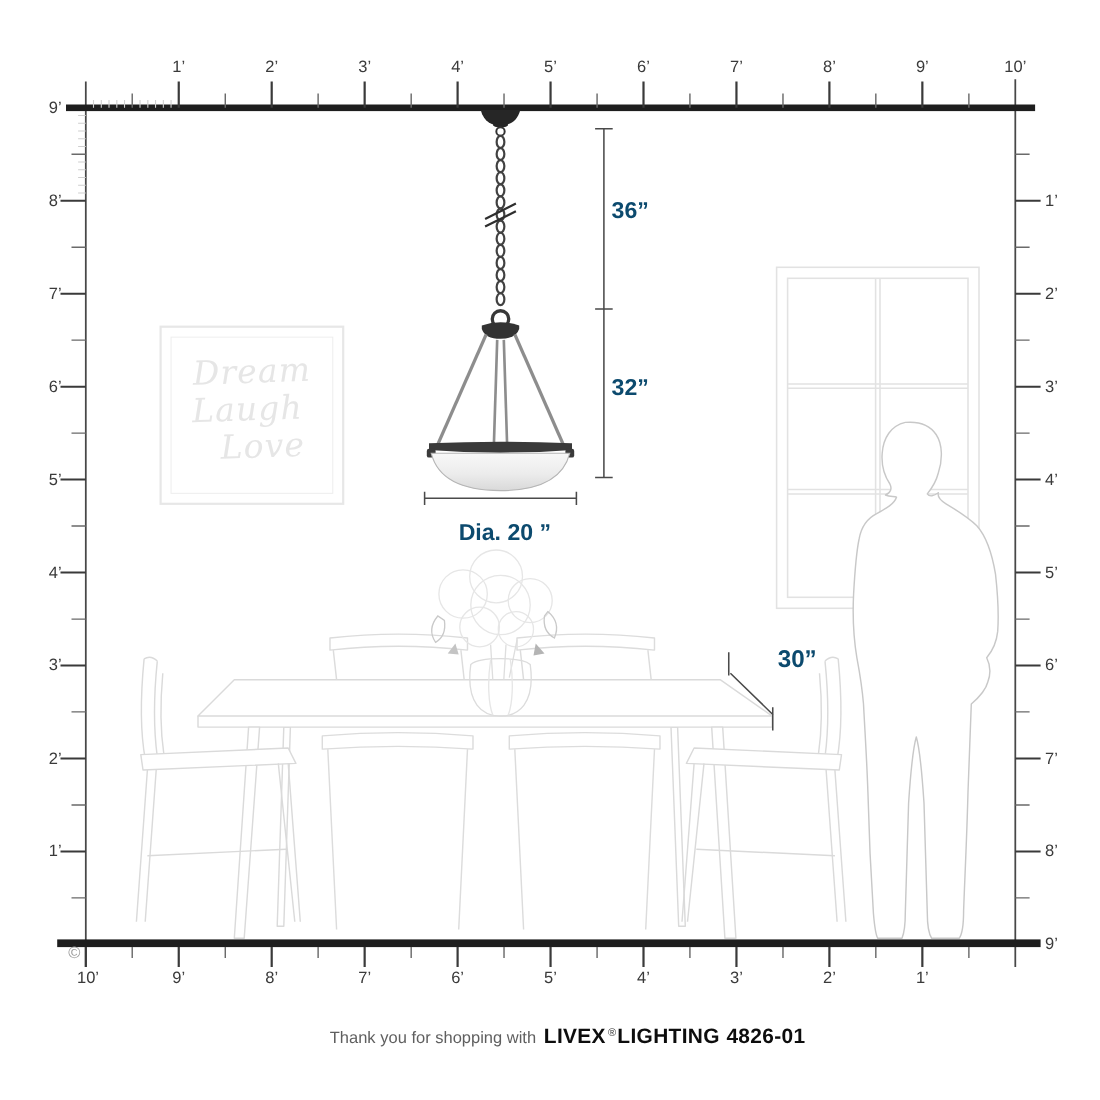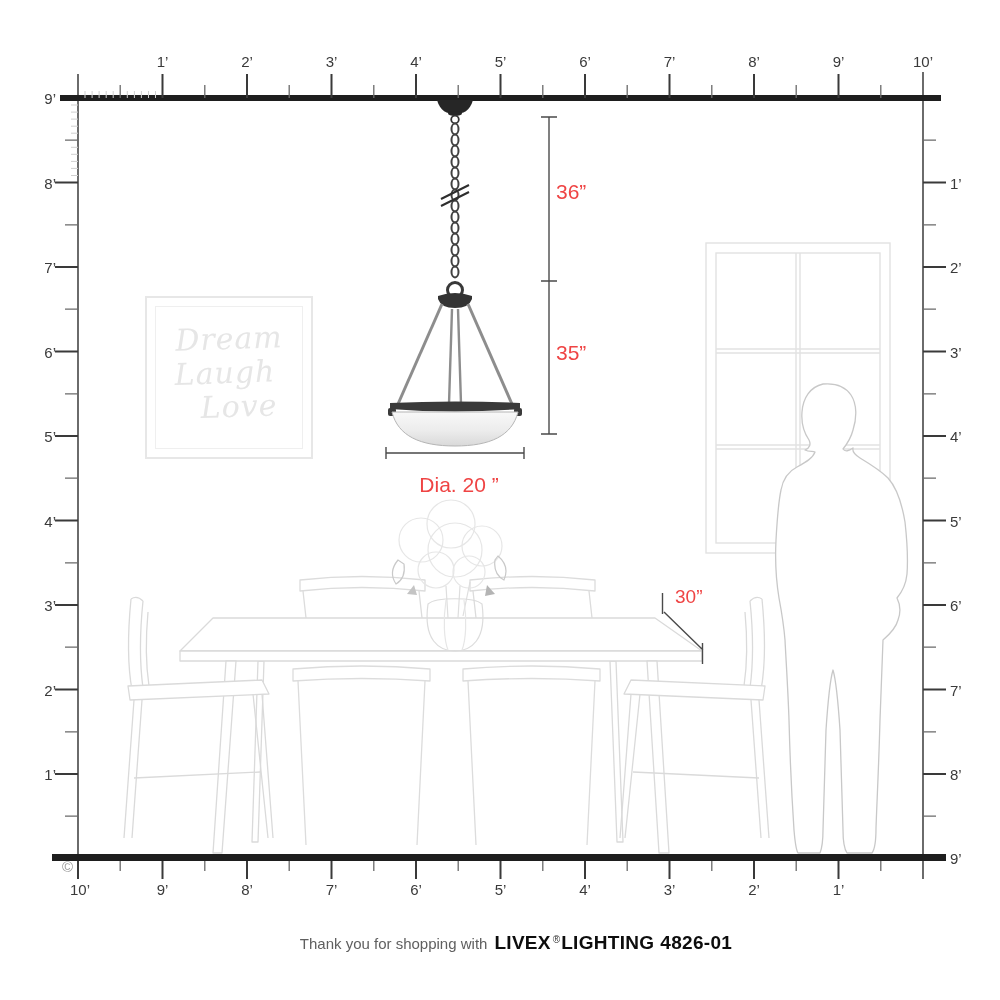--- a/index.html
+++ b/index.html
@@ -5,22 +5,22 @@
 <style>
   html,body{margin:0;padding:0;background:#fff;}
   .stage{position:relative;width:1000px;height:1000px;background:#fff;overflow:hidden;
          font-family:"Liberation Sans",sans-serif;}
   .scene{position:absolute;left:0;top:0;width:1000px;height:1000px;pointer-events:none;}
   .tick-label{position:absolute;font-size:15px;color:#3a3a3a;white-space:nowrap;}
   .tl-top{transform:translate(-50%,-50%);}
   .tl-left{transform:translate(-100%,-50%);}
   .tl-right{transform:translate(0,-50%);}
   .tl-bottom{transform:translate(-50%,0);}
-  .dim-label{position:absolute;font-size:21px;font-weight:400;color:#ef4444;white-space:nowrap;}
-  .dim-label.small{font-size:19px;}
+  .dim-label{position:absolute;font-size:21px;font-weight:700;color:#0c4a6e;white-space:nowrap;}
+  .dim-label.small{font-size:22px;margin-left:32px;}
   .dim-center{transform:translate(-50%,-50%);margin-top:17px;}
   .wall-frame{position:absolute;left:145px;top:296px;width:164px;height:159px;
               border:2px solid #e7e7e7;}
   .wall-frame .matte{position:absolute;left:8px;top:8px;right:8px;bottom:8px;border:1px solid #efefef;}
   .wall-frame .script{position:absolute;left:0;width:100%;text-align:center;
               font-family:"DejaVu Serif",serif;font-style:italic;color:#e6e6e6;
               font-size:30px;line-height:34px;letter-spacing:1px;}
   .script.l1{top:24px;transform:rotate(-2deg);}
   .script.l2{top:58px;transform:rotate(-2deg) translateX(-4px);}
   .script.l3{top:92px;transform:rotate(-2deg) translateX(10px);}
@@ -234,21 +234,21 @@
   <div class="tick-label tl-bottom" style="left:247px;top:881px">8’</div>
   <div class="tick-label tl-bottom" style="left:331.5px;top:881px">7’</div>
   <div class="tick-label tl-bottom" style="left:416px;top:881px">6’</div>
   <div class="tick-label tl-bottom" style="left:500.5px;top:881px">5’</div>
   <div class="tick-label tl-bottom" style="left:585px;top:881px">4’</div>
   <div class="tick-label tl-bottom" style="left:669.5px;top:881px">3’</div>
   <div class="tick-label tl-bottom" style="left:754px;top:881px">2’</div>
   <div class="tick-label tl-bottom" style="left:838.5px;top:881px">1’</div>
 
   <div class="dim-label" style="left:556px;top:180px">36”</div>
-  <div class="dim-label" style="left:556px;top:341px">35”</div>
+  <div class="dim-label" style="left:556px;top:341px">32”</div>
   <div class="dim-label dim-center" style="left:459px;top:468px">Dia. 20 ”</div>
   <div class="dim-label small" style="left:675px;top:586px">30”</div>
 
   <div class="copyright">©</div>
 
   <div class="footer">
     <span class="pre">Thank you for shopping with</span><span class="brand">LIVEX</span><span class="reg">®</span><span class="brand2">LIGHTING</span><span class="model">4826-01</span>
   </div>
 
 </div>

